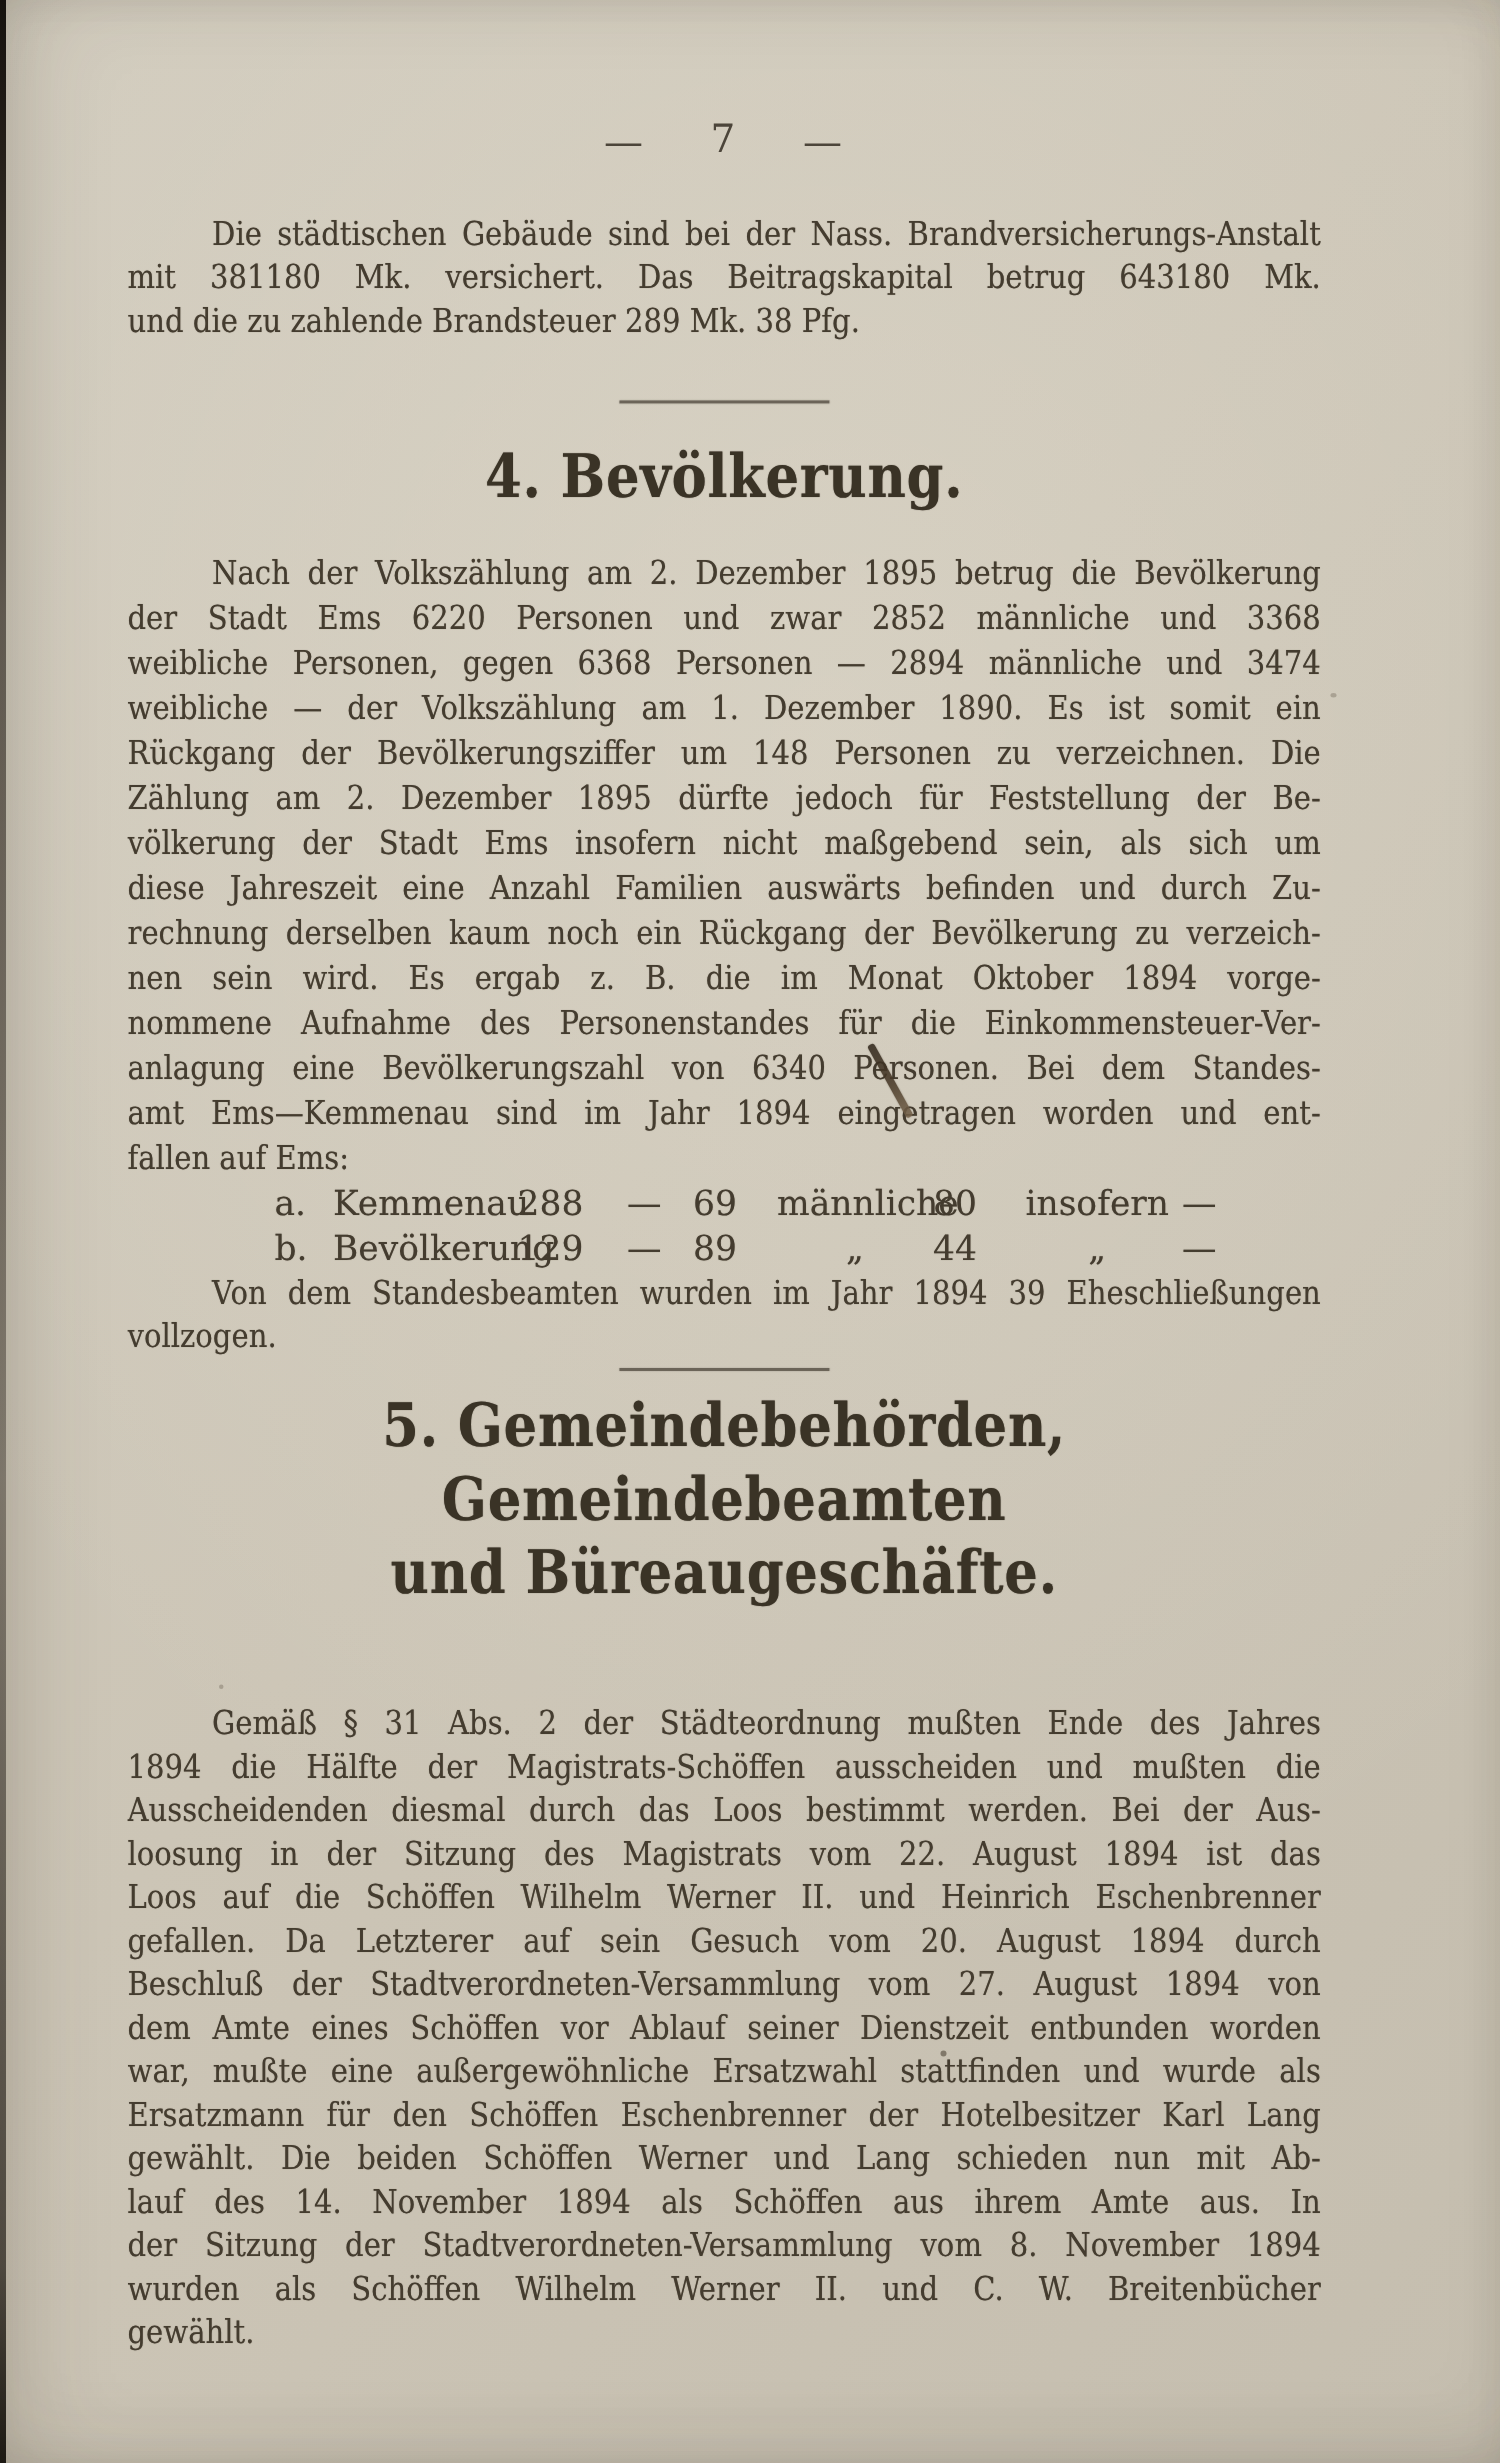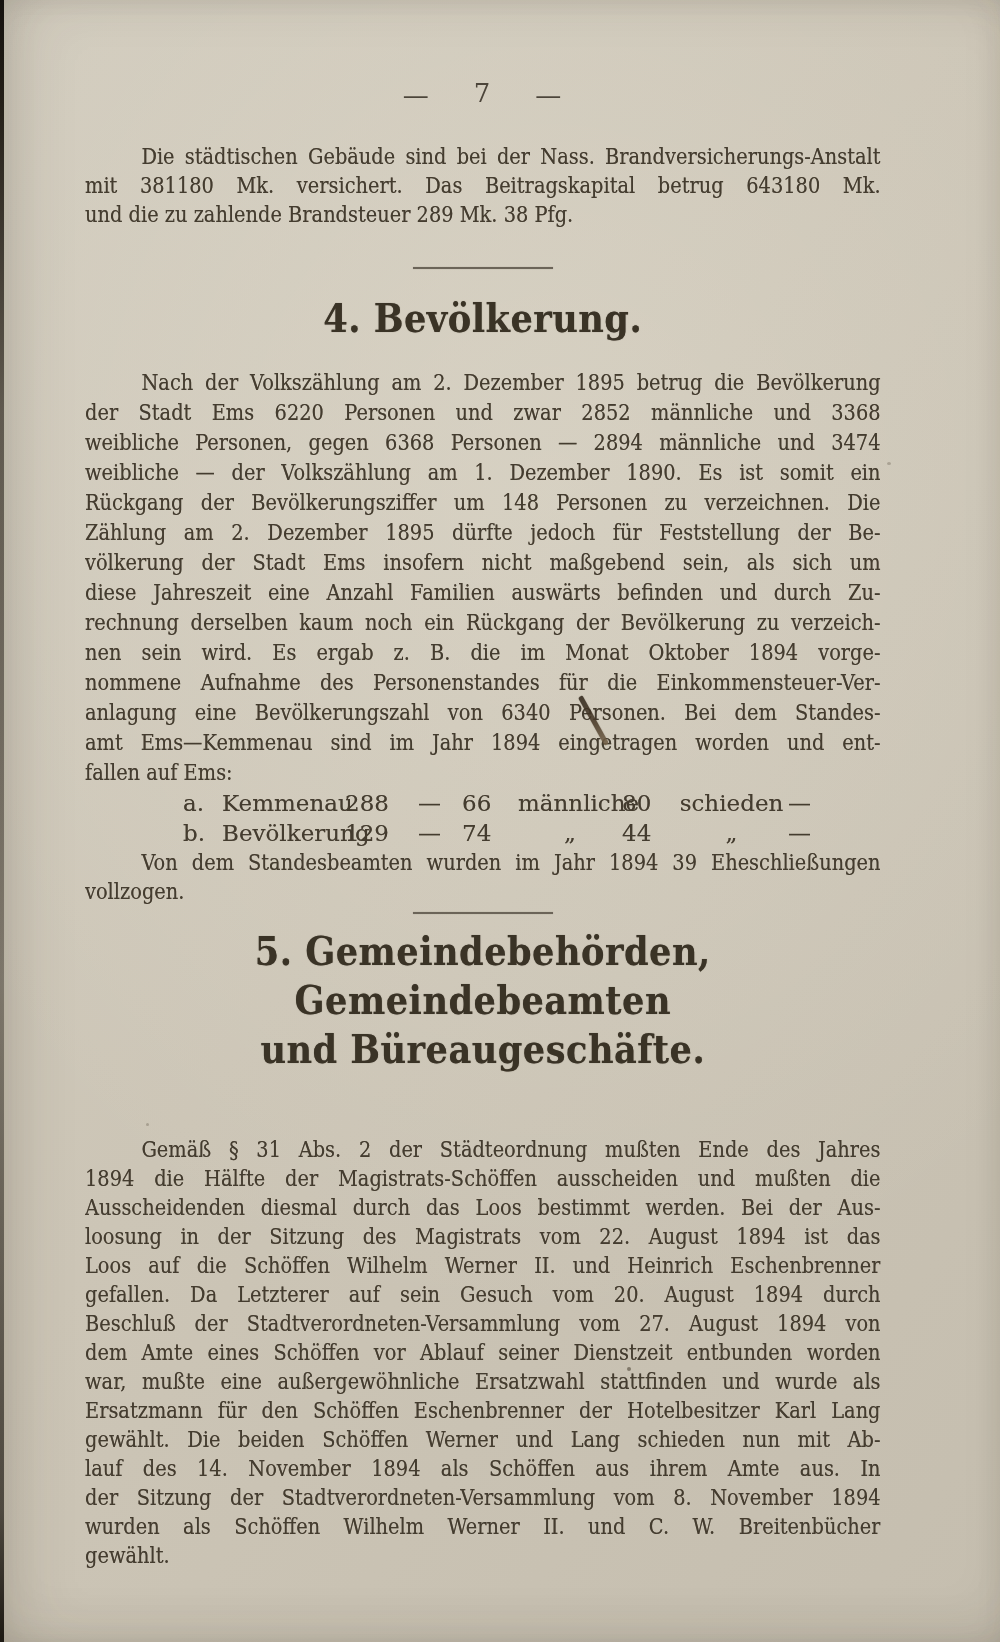--- a/index.html
+++ b/index.html
@@ -134,32 +134,32 @@
       <div class="line">amt Ems—Kemmenau sind im Jahr 1894 eingetragen worden und ent-</div>
       <div class="line last">fallen auf Ems:</div>
     </div>
 
     <div class="vital-list">
       <div class="vital-row">
         <span class="cell">a.</span>
         <span class="cell">Kemmenau</span>
         <span class="cell">288</span>
         <span class="cell">—</span>
-        <span class="cell">66</span>
+        <span class="cell">69</span>
         <span class="cell unit">männliche</span>
         <span class="cell">80</span>
-        <span class="cell unit">schieden</span>
+        <span class="cell unit">insofern</span>
         <span class="cell">—</span>
       </div>
       <div class="vital-row">
         <span class="cell">b.</span>
         <span class="cell">Bevölkerung</span>
         <span class="cell">129</span>
         <span class="cell">—</span>
-        <span class="cell">74</span>
+        <span class="cell">89</span>
         <span class="cell unit">„</span>
         <span class="cell">44</span>
         <span class="cell unit">„</span>
         <span class="cell">—</span>
       </div>
     </div>
 
     <div class="para para3">
       <div class="line first">Von dem Standesbeamten wurden im Jahr 1894 39 Eheschließungen</div>
       <div class="line last">vollzogen.</div>

